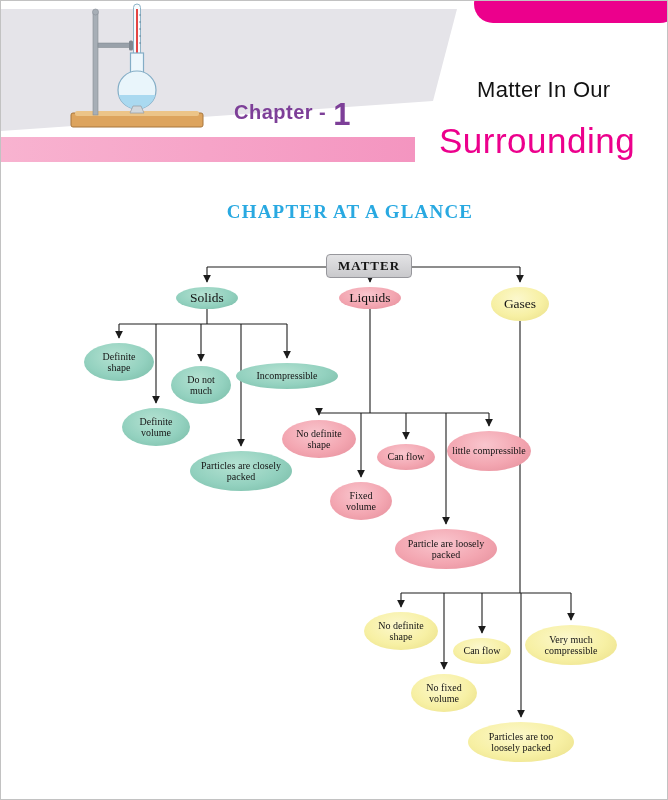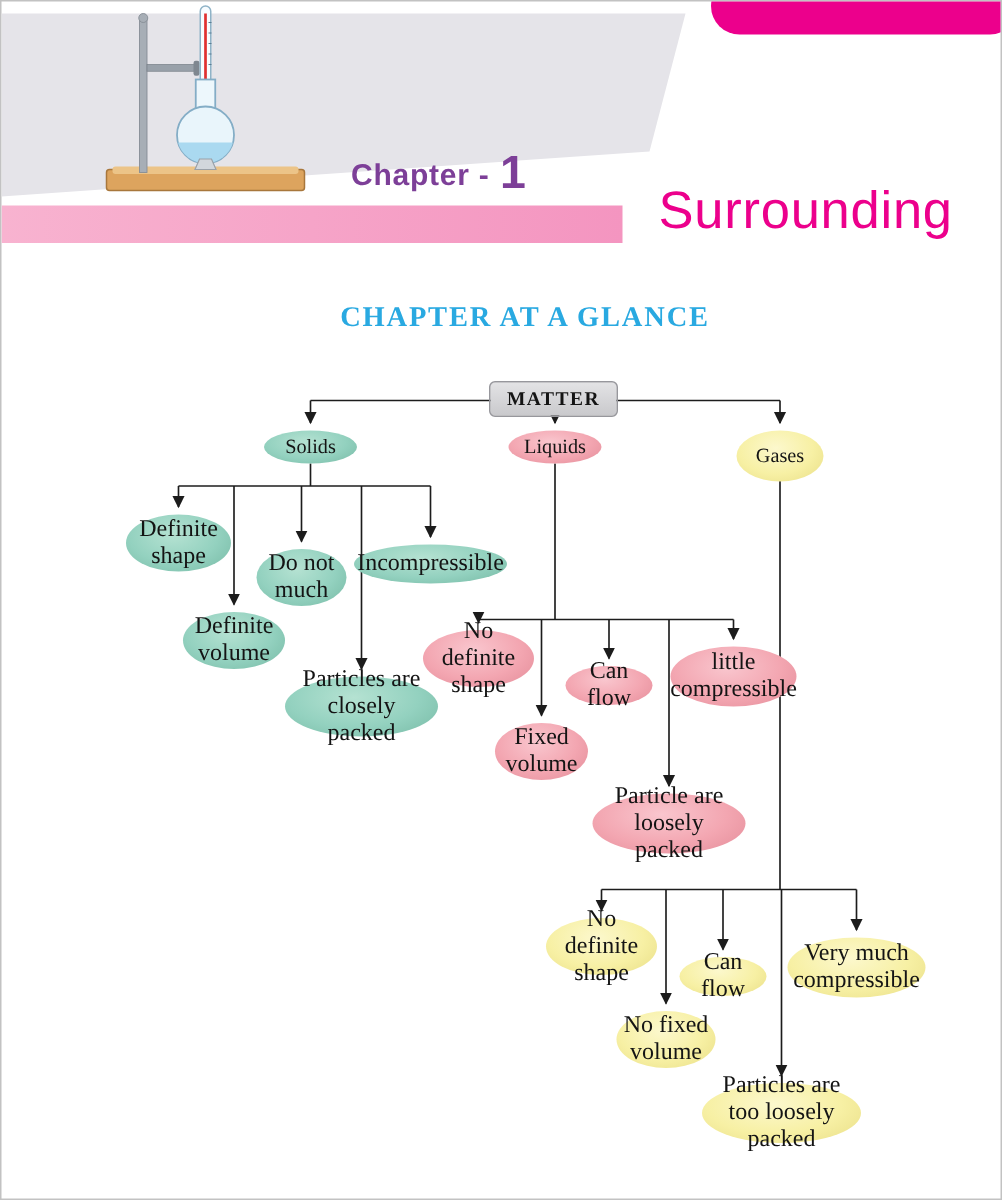--- a/index.html
+++ b/index.html
@@ -10,21 +10,21 @@
     font-family:"Liberation Sans",sans-serif;
   }
   
   .band-svg{position:absolute;left:0;top:0;}
   .pink-blob{
     position:absolute;top:-16px;right:-12px;width:205px;height:38px;
     background:#ec008c;border-radius:19px;
   }
   .apparatus{position:absolute;left:52px;top:2px;}
   .chapter-line{
-    position:absolute;left:233px;top:100px;display:flex;align-items:flex-end;gap:7px;
+    position:absolute;left:233px;top:100px;display:flex;align-items:flex-start;gap:7px;
     color:#7d3f98;font-weight:bold;
   }
   .chapter-prefix{font-size:20px;letter-spacing:0.5px;}
   .chapter-num{font-size:31px;line-height:0.9;}
   .title-top{
     position:absolute;left:476px;top:76px;font-size:22px;color:#121212;
     font-weight:500;letter-spacing:0.3px;
   }
   .pink-stripe{
     position:absolute;left:0;top:136px;width:414px;height:25px;
@@ -37,21 +37,21 @@
   .glance{
     position:absolute;left:0;top:200px;width:100%;margin:0;text-align:center;
     transform:translateX(16px);
     font-family:"Liberation Serif",serif;font-size:19px;font-weight:bold;
     color:#29a9e1;letter-spacing:1.2px;
   }
   
   .connectors{position:absolute;left:0;top:0;pointer-events:none;}
   .node{
     position:absolute;display:flex;align-items:center;justify-content:center;
-    text-align:center;font-family:"Liberation Serif",serif;font-size:16px;
+    text-align:center;font-family:"Liberation Serif",serif;font-size:10px;
     line-height:1.12;color:#141414;border-radius:50%;
     padding:2px 8px;box-sizing:border-box;
   }
   .teal  {background:radial-gradient(ellipse at 45% 35%,#b5e2d2 0%,#93d1bf 55%,#76b9a4 100%);}
   .pinkn {background:radial-gradient(ellipse at 45% 35%,#f9c6ce 0%,#f3a6b1 55%,#e38b98 100%);}
   .yellown{background:radial-gradient(ellipse at 45% 35%,#fcf8cd 0%,#f7f0a4 55%,#e8dd85 100%);}
   .cat{font-size:13.5px;}
   .matter{
     border-radius:4px;background:linear-gradient(#e3e3e5,#c9c9cc);
     border:1px solid #97979c;font-size:13px;letter-spacing:1px;font-weight:bold;
@@ -91,20 +91,21 @@
     </g>
     <g>
       <polygon points="77,110 91,110 88,103 80,103" fill="#d2d7dc" stroke="#9aa1a8" stroke-width="0.8"></polygon>
     </g>
   </svg>
 
   <div class="chapter-line">
     <span class="chapter-prefix">Chapter -</span>
     <span class="chapter-num">1</span>
   </div>
+  <div class="title-top">Matter In Our</div>
   <div class="pink-stripe"></div>
   <div class="title-main">Surrounding</div>
 
   <h2 class="glance">CHAPTER AT A GLANCE</h2>
 
   <svg class="connectors" width="668" height="800">
     <defs>
       <marker id="arr" viewBox="0 -4 8 8" refX="6.5" refY="0" markerWidth="9" markerHeight="9" orient="auto" markerUnits="userSpaceOnUse">
         <path d="M0,-3.6 L7.2,0 L0,3.6 Z" fill="#1c1c1c"></path>
       </marker>

